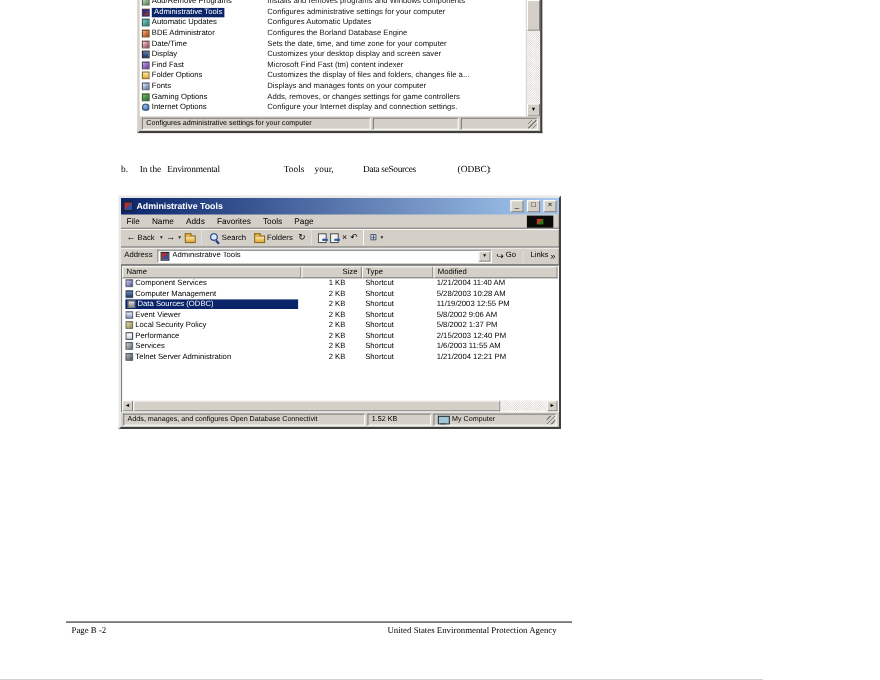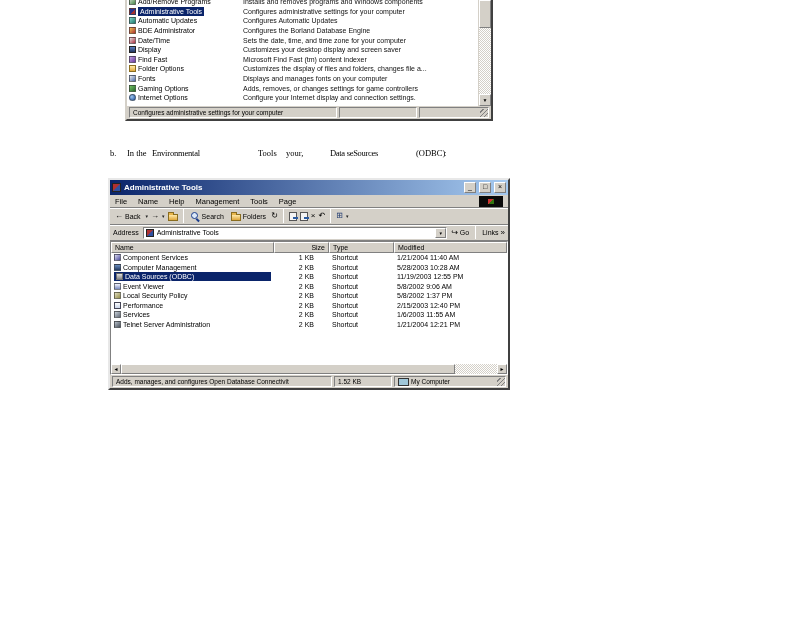--- a/index.html
+++ b/index.html
@@ -268,22 +268,22 @@
       <span class="icon-toolbox"></span>
       <span class="title">Administrative Tools</span>
       <span class="wbtn"><span>_</span></span>
       <span class="wbtn"><span>□</span></span>
       <span class="wbtn"><span>×</span></span>
     </div>
 
     <div class="menubar">
       <span class="menu-item">File</span>
       <span class="menu-item">Name</span>
-      <span class="menu-item">Help</span>
-      <span class="menu-item">Management</span>
+      <span class="menu-item">Adds</span>
+      <span class="menu-item">Favorites</span>
       <span class="menu-item">Tools</span>
       <span class="menu-item">Page</span>
       <span class="menu-logo"></span>
     </div>
 
     <div class="toolbar">
       <span class="tb">
           <span class="g">←</span>
           <span>Back</span>
         </span>
@@ -445,14 +445,18 @@
       <div class="panel psize">
           <span>1.52 KB</span>
         </div>
       <div class="panel pzone grip">
           <span class="icon-computer"></span>
           <span>My Computer</span>
         </div>
     </div>
   </div>
 
+  <div class="footer">
+    <span>Page B -2</span>
+    <span>United States Environmental Protection Agency</span>
+  </div>
 
 </div>
 
 </body></html>

